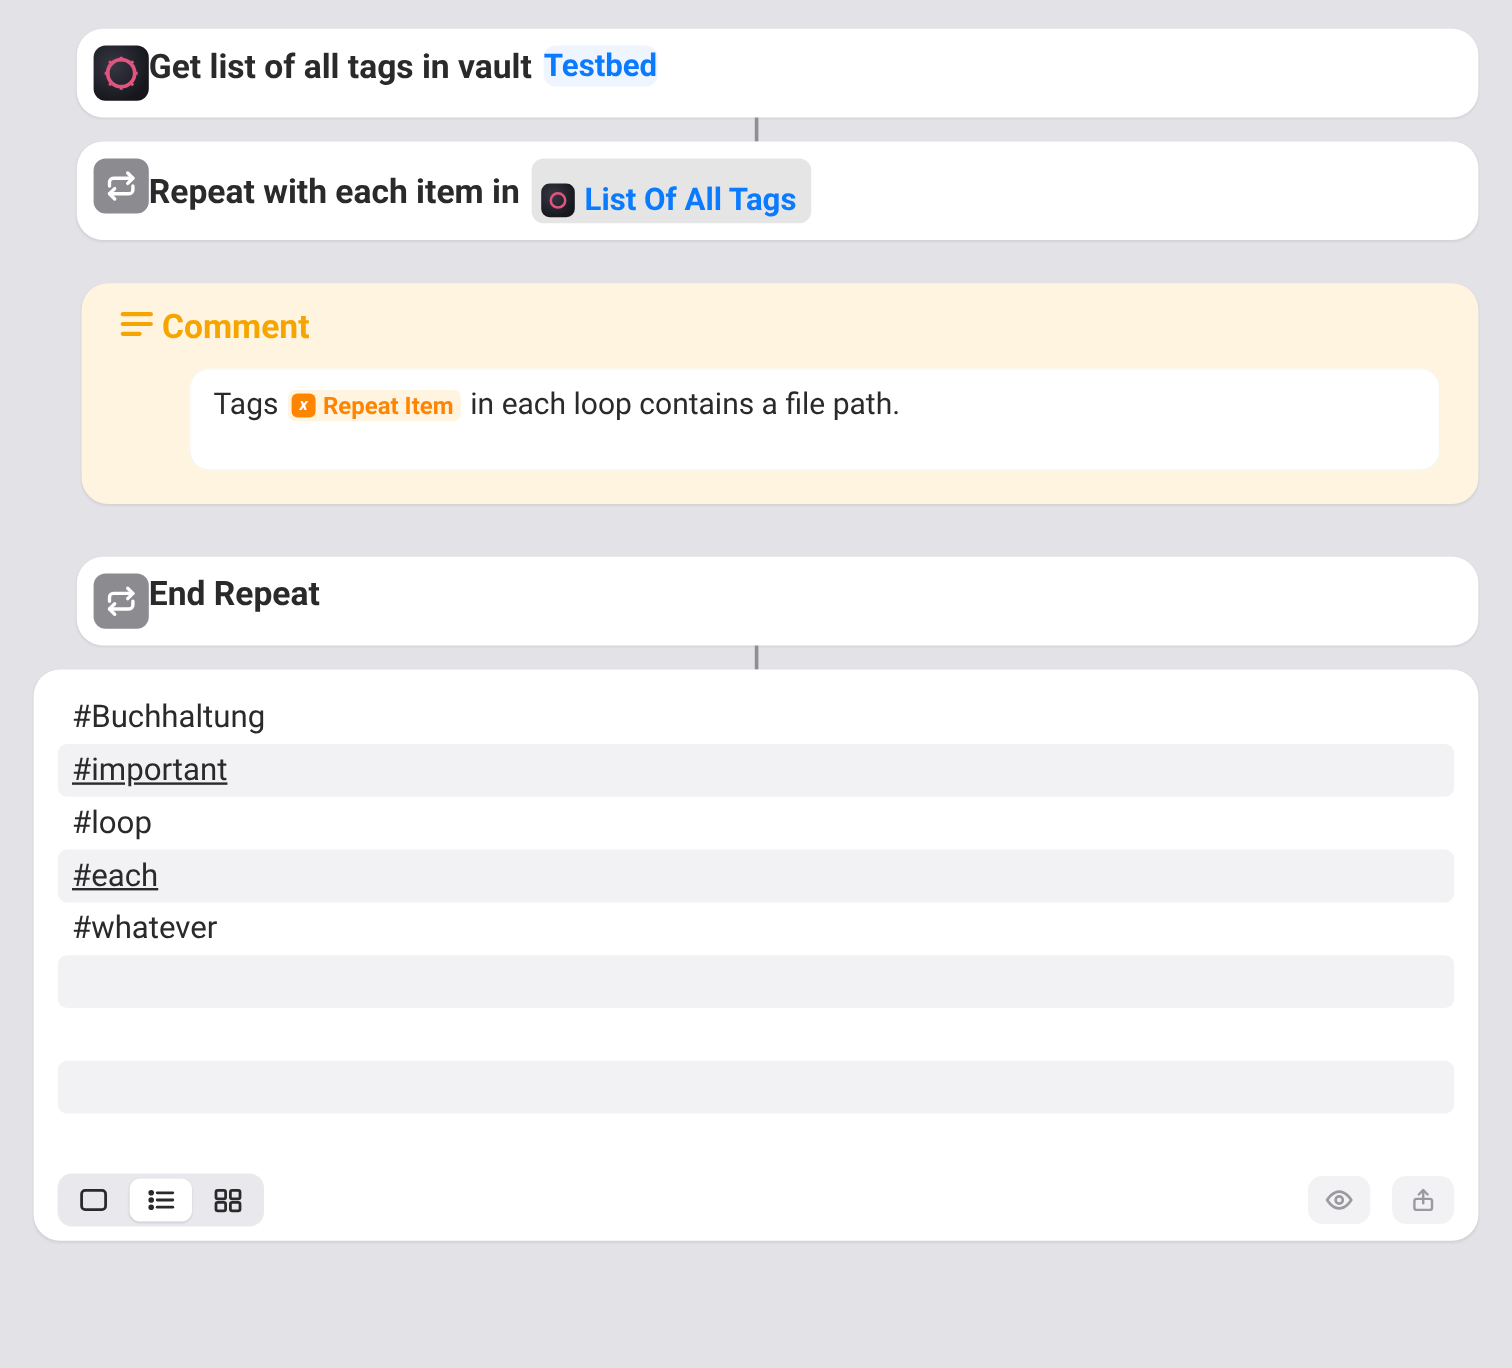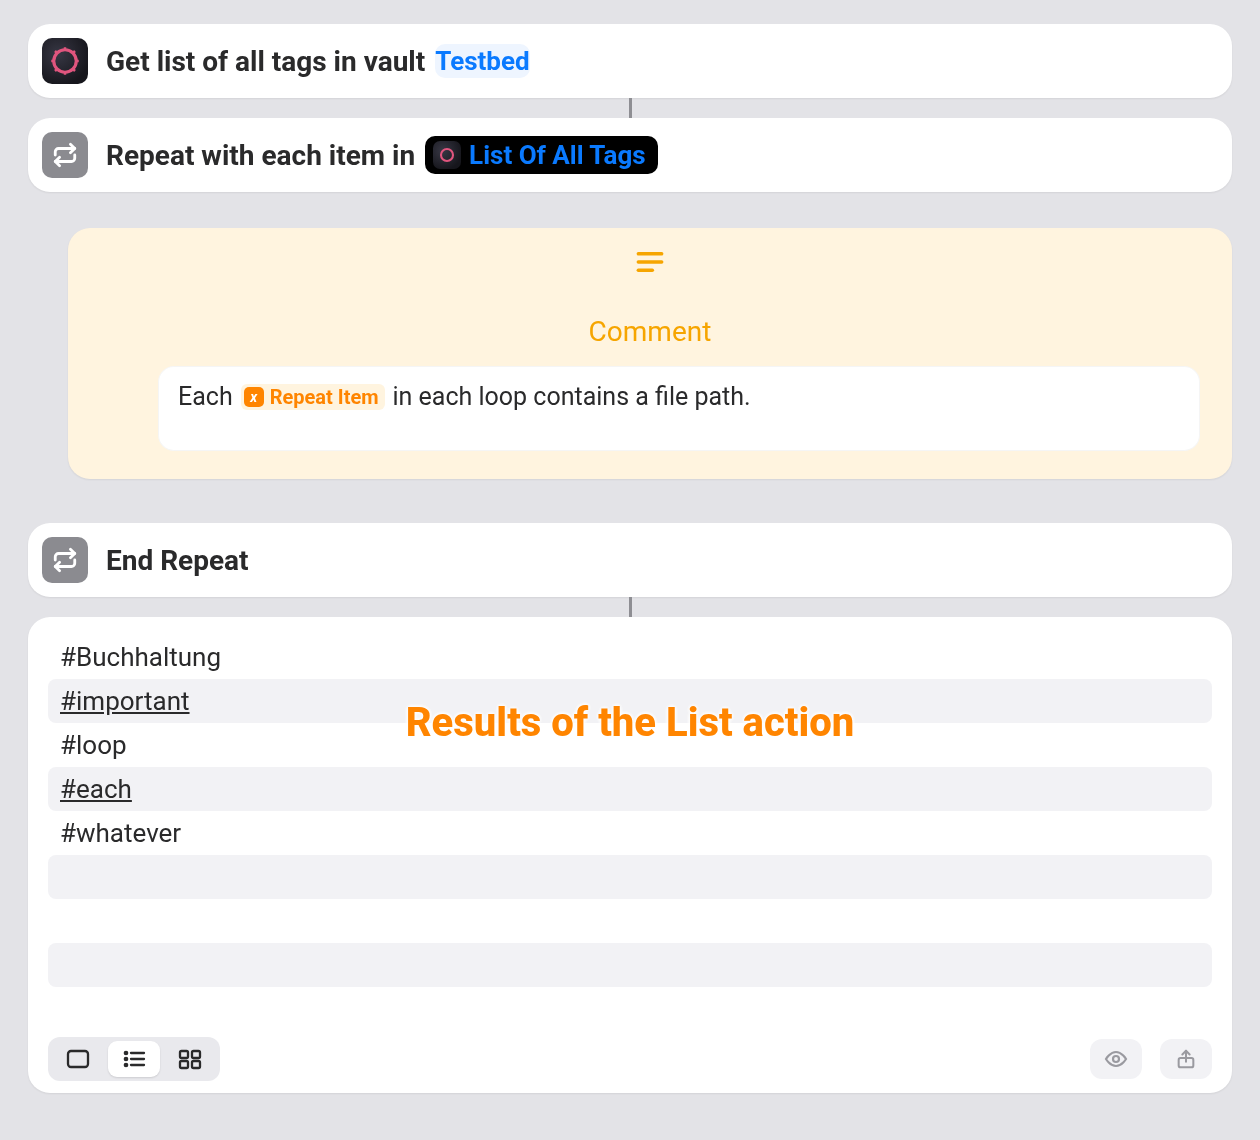--- a/index.html
+++ b/index.html
@@ -26,43 +26,43 @@
     padding:24px 28px 0 28px;
     position:relative;
   }
 
   
   .card{
     background:var(--card);
     border-radius:var(--radius);
     box-shadow:var(--shadow);
     display:flex;
-    align-items:center;
-    gap:18px;
+    align-items:flex-start;
     padding:14px 20px 14px 14px;
+    margin-left:36px;
   }
   .app-icon{
     width:46px;height:46px;border-radius:10px;flex:0 0 46px;
     display:flex;align-items:center;justify-content:center;
   }
   .app-icon.obsidian{background:radial-gradient(circle at 35% 35%,#373744,#16161c 75%);}
   .app-icon.obsidian svg{width:30px;height:30px;}
   .app-icon.repeat{background:#8b8b90;border-radius:10px;}
   .app-icon.repeat svg{width:26px;height:26px;}
 
   .title{
     font-size:28px;
     font-weight:700;
     color:var(--ink);
     display:flex;align-items:center;gap:10px;flex-wrap:wrap;
   }
   .var-token{
     display:inline-flex;align-items:center;gap:8px;
-    background:#000000;
-    padding:4px 12px 4px 8px;
+    background:#e5e5e5;
+    padding:20px 12px 4px 8px;
     border-radius:10px;
     font-weight:700;
     color:var(--blue);
     font-size:26px;
   }
   .var-token.plain{background:#eef5ff;padding:2px 0;}
   .var-token .mini-icon{
     width:28px;height:28px;border-radius:7px;
     background:radial-gradient(circle at 35% 35%,#373744,#16161c 75%);
     display:flex;align-items:center;justify-content:center;flex:0 0 28px;
@@ -76,23 +76,23 @@
 
   
   .comment-card{
     background:var(--amber-bg);
     border-radius:var(--radius);
     box-shadow:var(--shadow);
     margin-left:40px;
     padding:20px 32px 28px 32px;
   }
   .comment-head{
-    display:flex;align-items:center;gap:34px;
+    display:flex;align-items:center;gap:7px;
     color:var(--amber);
-    font-size:28px;font-weight:400;flex-direction:column;
+    font-size:28px;font-weight:700;
   }
   .comment-head svg{width:28px;height:24px;}
   .comment-body{
     margin-top:18px;margin-left:58px;
     background:#fff;border-radius:16px;
     padding:16px 20px 40px 20px;
     font-size:25px;color:var(--ink);
     box-shadow:inset 0 0 0 1px rgba(0,0,0,.04);
     display:flex;align-items:center;flex-wrap:wrap;gap:8px;
   }
@@ -218,21 +218,21 @@
     <span>
       <svg viewBox="0 0 24 20" fill="none" stroke="currentColor" stroke-width="3" stroke-linecap="round">
         <line x1="2" y1="3" x2="22" y2="3"></line>
           <line x1="2" y1="10" x2="22" y2="10"></line>
           <line x1="2" y1="17" x2="14" y2="17"></line>
       </svg>
     </span>
     <span>Comment</span>
   </div>
   <div class="comment-body">
-    <span>Each</span>
+    <span>Tags</span>
     <span class="inline-token">
       <span class="x">x</span>
       <span>Repeat Item</span>
     </span>
     <span>in each loop contains a file path.</span>
   </div>
 </div>
 
 <div class="gap-m"></div>
 
@@ -246,21 +246,20 @@
     </svg>
   </div>
   <div class="title">
     <span>End Repeat</span>
   </div>
 </div>
 
 <div class="connector"></div>
 
 <div class="results-card">
-  <div class="overlay-label">Results of the List action</div>
   <div class="results-list" id="results-list">
       <div class="row">#Buchhaltung</div>
       <div class="row alt">#important</div>
       <div class="row">#loop</div>
       <div class="row alt">#each</div>
       <div class="row">#whatever</div>
       <div class="row alt"></div>
       <div class="row"></div>
       <div class="row alt"></div>
     </div>

